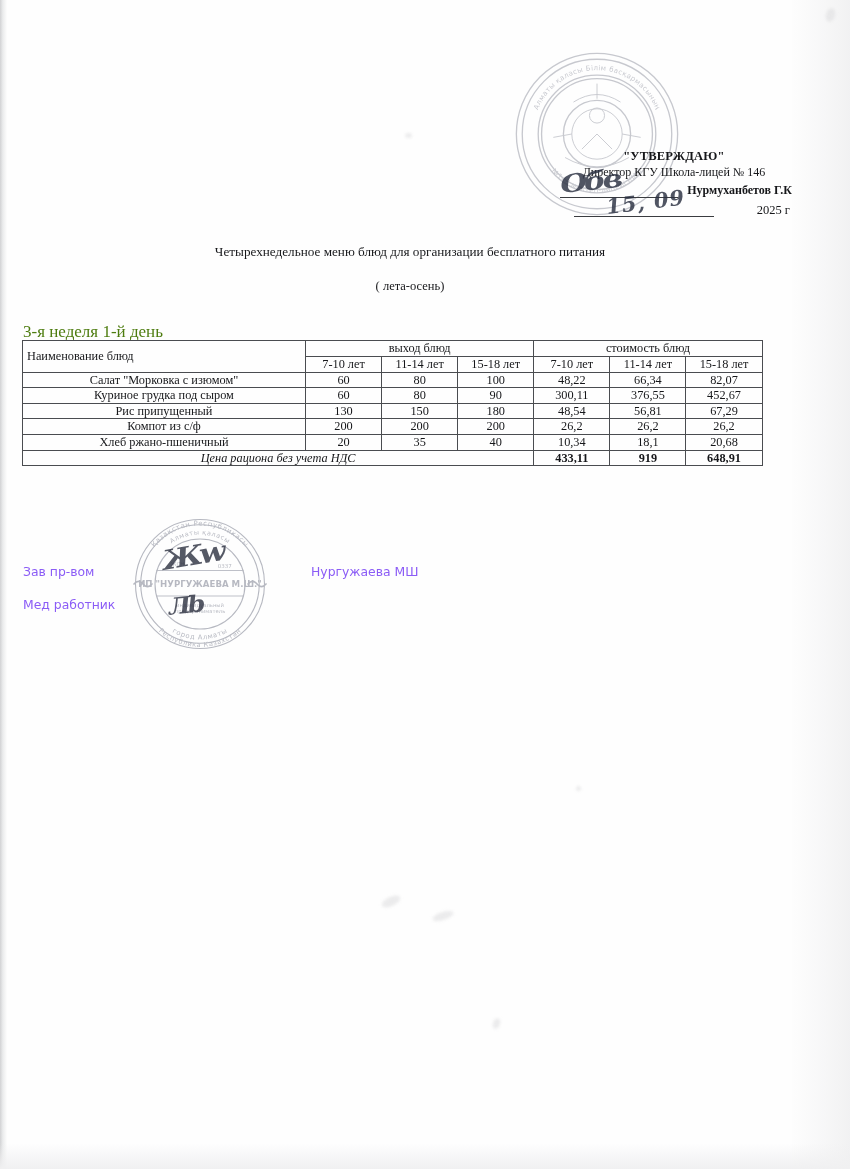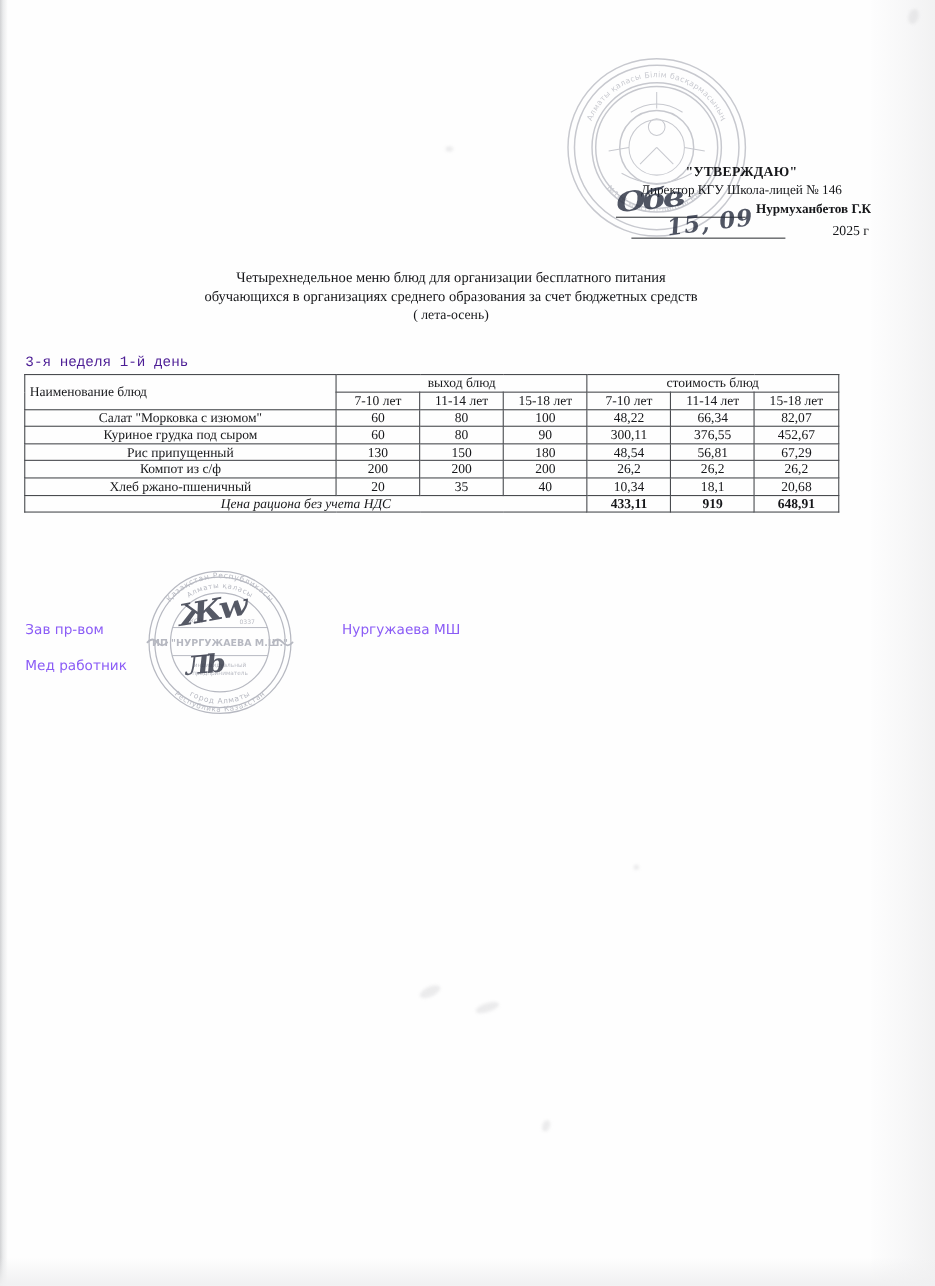--- a/index.html
+++ b/index.html
@@ -195,23 +195,23 @@
     width: 700px;
     text-align: center;
     font-size: 12.5px;
   }
 
   
   .week-label {
     position: absolute;
     left: 23px;
     top: 322px;
-    font-family: Liberation Mono, monospace;
-    font-size: 13px;
-    color: #4c1d95;
+    font-family: Liberation Serif, serif;
+    font-size: 17px;
+    color: #4d7c0f;
   }
 
   
   .menu-table {
     position: absolute;
     left: 22px;
     top: 340px;
     width: 740px;
     border-collapse: collapse;
     font-size: 12.3px;
@@ -313,21 +313,20 @@
 
     <div class="date-row">
       <span class="rule"></span>
       <span class="hand hand-date">15, 09</span>
       <span class="year">2025 г</span>
     </div>
   </div>
 
   <div class="doc-title">
     <div>Четырехнедельное меню блюд для организации бесплатного питания</div>
-    <div>обучающихся в организациях среднего образования за счет бюджетных средств</div>
   </div>
   <div class="doc-subtitle">( лета-осень)</div>
 
   <div class="week-label">3-я неделя  1-й день</div>
 
   <table class="menu-table">
     <colgroup>
       <col class="col-name">
         <col class="col-num">
         <col class="col-num">

